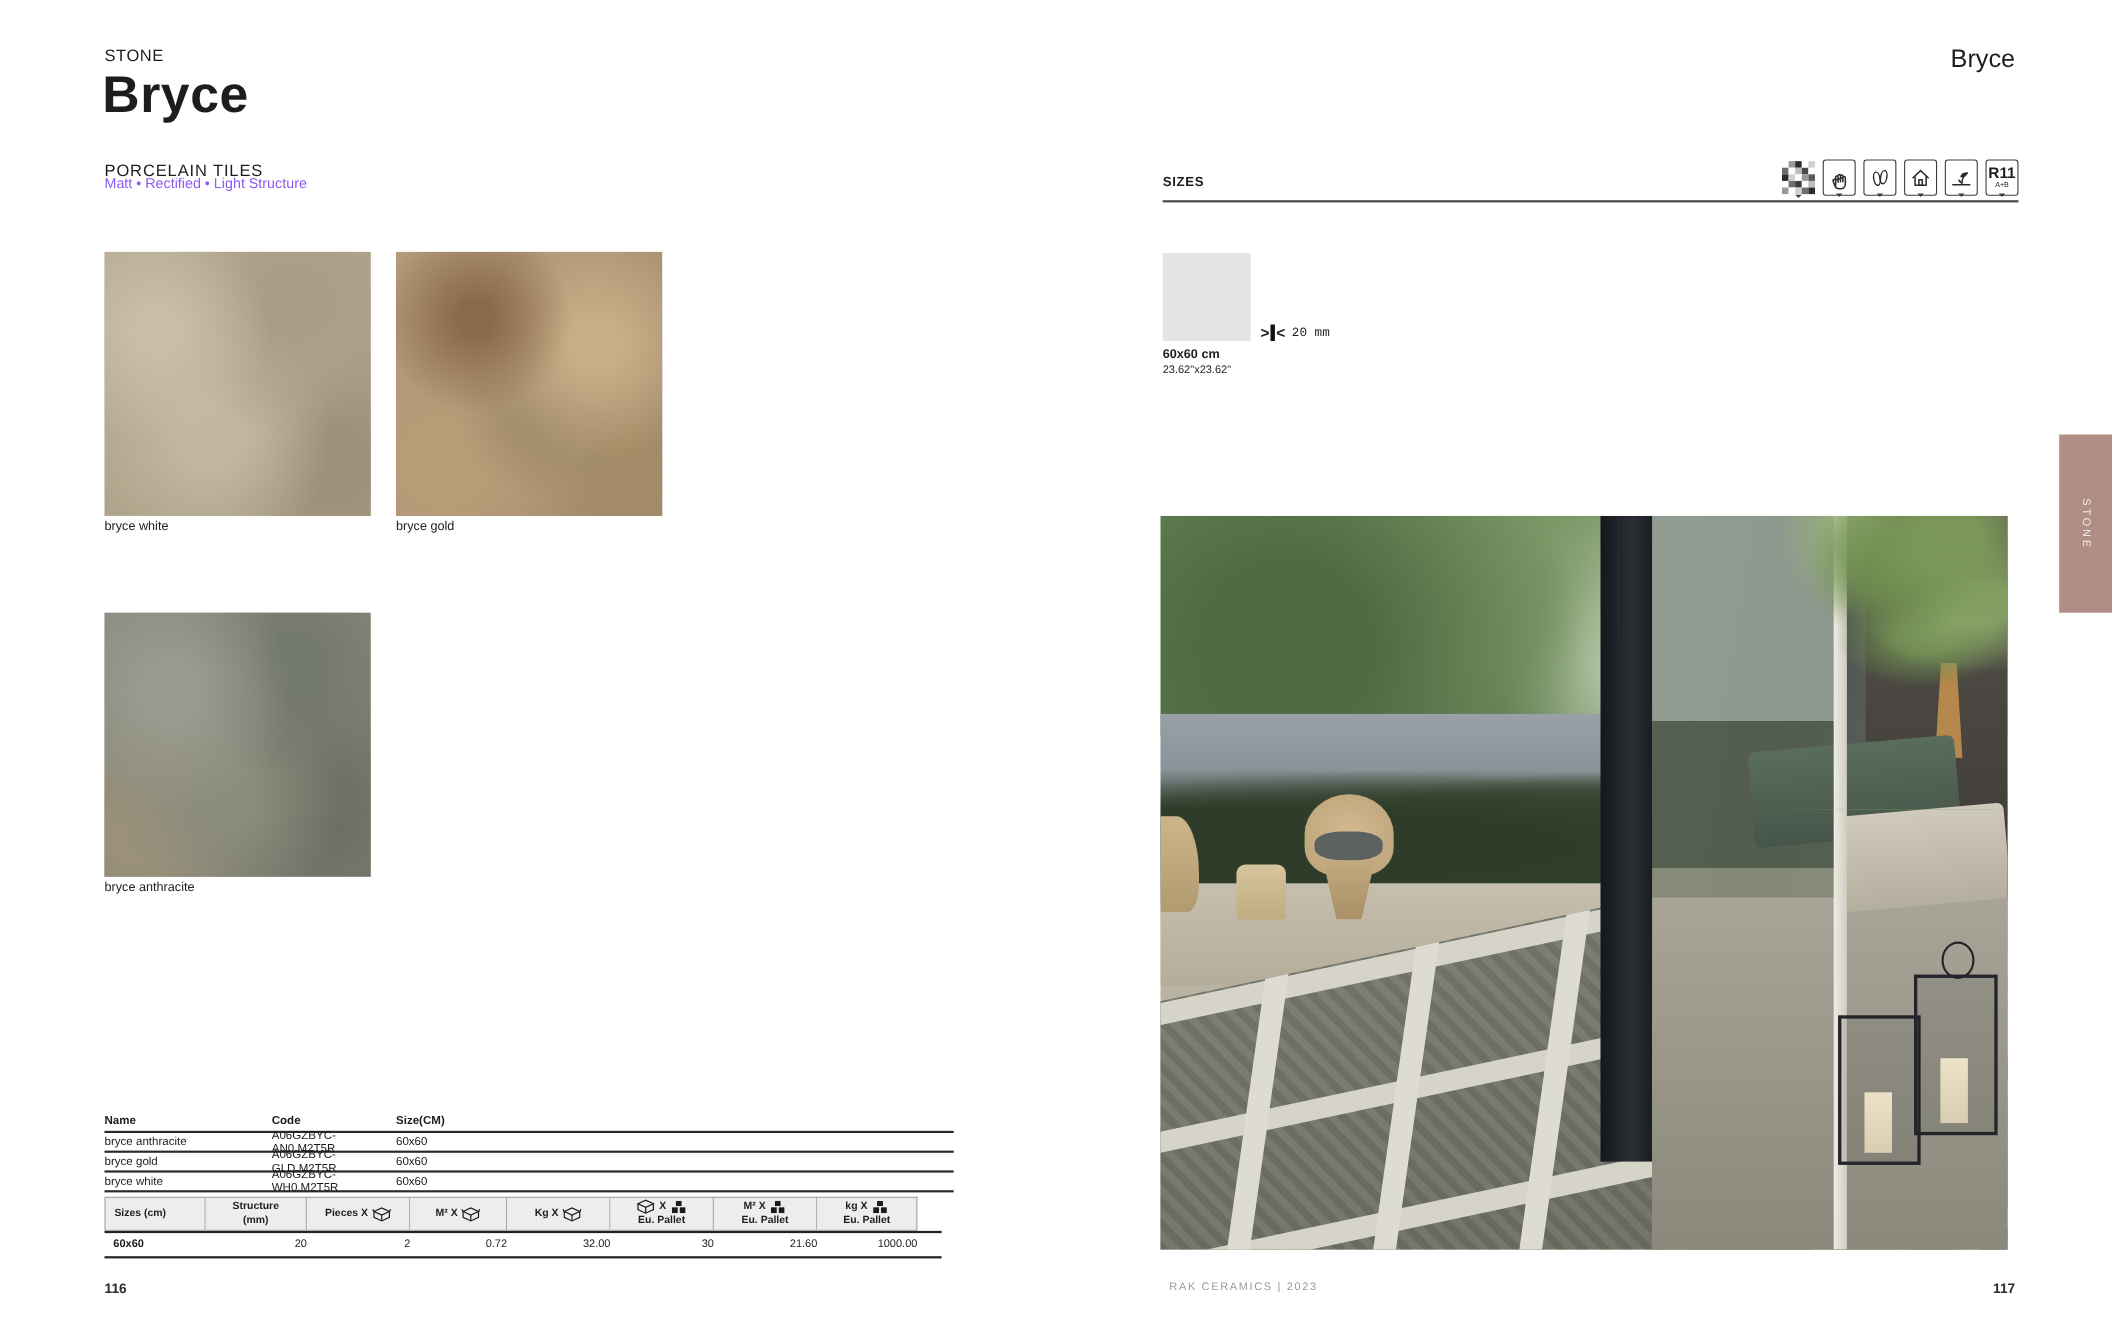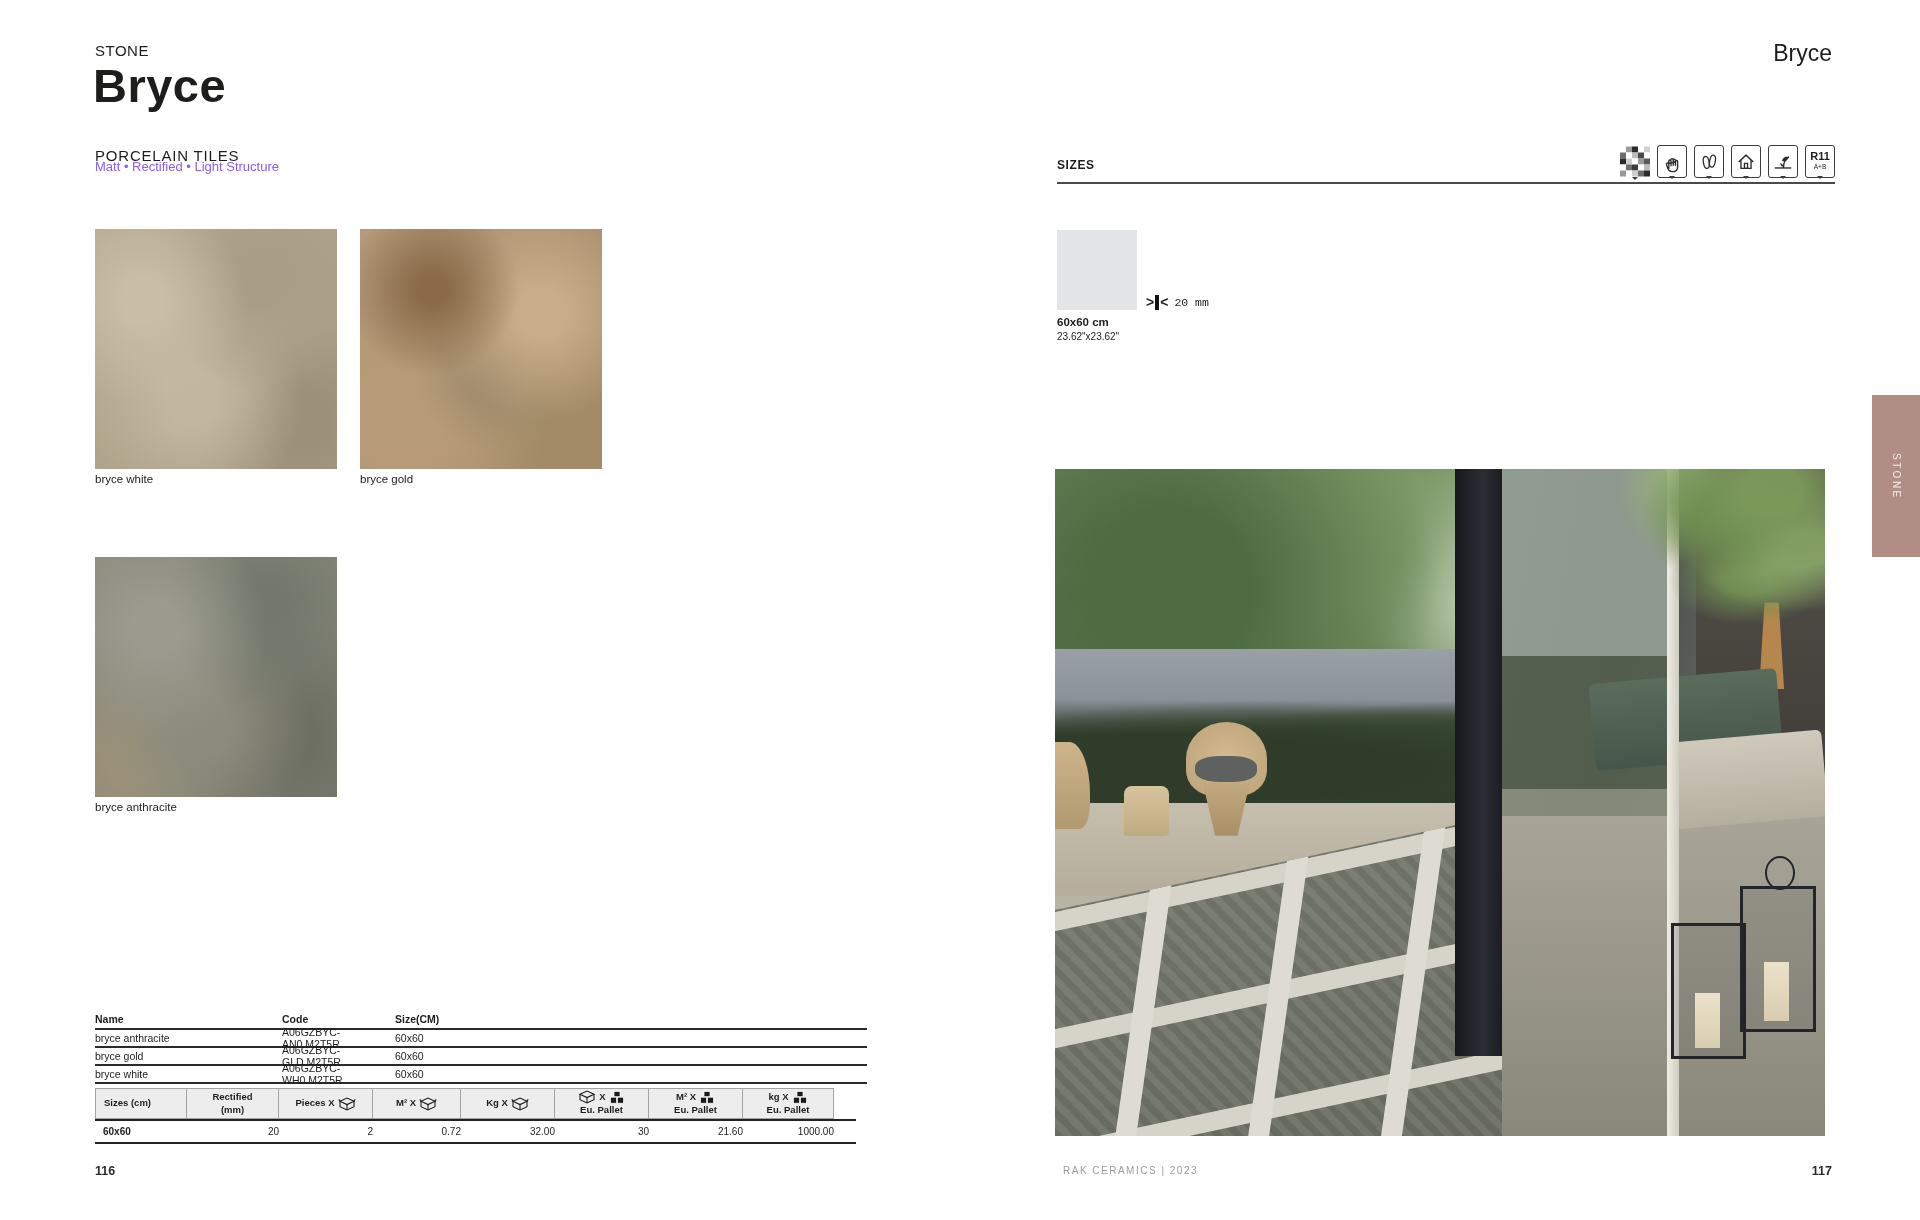--- a/index.html
+++ b/index.html
@@ -34,21 +34,21 @@
     radial-gradient(circle at 80% 75%, #6d6f63 0 10%, transparent 45%),
     radial-gradient(circle at 15% 85%, #9c9179 0 8%, transparent 38%),
     linear-gradient(135deg,#8b8c7e,#7b7d70);}
   .swlabel{position:absolute;font-size:11.5px;color:#222;}
   .l1{left:95px;top:473px}.l2{left:360px;top:473px}.l3{left:95px;top:801px}
 
   
   .t1{position:absolute;left:95px;top:1013px;width:772px;font-size:10.5px;}
   .t1 .hrow{display:flex;font-weight:bold;padding-bottom:3px;border-bottom:2px solid #2b2b2b;}
   .t1 .row{display:flex;height:16px;align-items:center;border-bottom:2px solid #2b2b2b;}
-  .t1 .c0{width:187px}.t1 .c1{width:113px}.t1 .c2{flex:1}
+  .t1 .c0{width:152px}.t1 .c1{width:113px}.t1 .c2{flex:1}
 
   
   .t2{position:absolute;left:95px;top:1088px;width:761px;}
   .t2 .hrow{display:flex;border-bottom:2px solid #222;}
   .t2 .hcell{box-sizing:border-box;background:#ededed;border:1px solid #a3a3a3;border-left:none;
     min-height:31px;display:flex;flex-direction:column;align-items:center;justify-content:center;
     font-size:9.5px;font-weight:bold;line-height:1.3;text-align:center;}
   .t2 .hcell:first-child{border-left:1px solid #a3a3a3;align-items:flex-start;padding-left:8px;}
   .w0{width:92px}.w1{width:92px}.w2{width:94px}.w3{width:88px}
   .w4{width:94px}.w5{width:94px}.w6{width:94px}.w7{width:91px}
@@ -63,21 +63,21 @@
   
   .r-title{position:absolute;right:88px;top:40px;font-size:23px;}
   .sizes{position:absolute;left:1057px;top:158px;font-size:12px;font-weight:bold;letter-spacing:.6px;}
   .rule{position:absolute;left:1057px;top:182px;width:778px;height:2px;background:#4a4a4a;}
   .cicons{position:absolute;top:145px;right:85px;display:flex;gap:7px;align-items:flex-start;}
   .cicon{box-sizing:border-box;width:30px;height:33px;border:1.6px solid #3c3c3c;border-radius:3px;
     background:#fff;display:flex;flex-direction:column;align-items:center;justify-content:center;position:relative;}
   .cicon::after{content:"";position:absolute;left:50%;bottom:-5px;transform:translateX(-50%);
     border:3px solid transparent;border-top-color:#3c3c3c;}
   .cicon.mosaic{border:none;border-radius:0;}
-  .r11a{font-size:11px;font-weight:bold;line-height:1;}
+  .r11a{font-size:14px;font-weight:bold;line-height:1;}
   .r11b{font-size:6.5px;line-height:1.4;}
 
   .sq{position:absolute;left:1057px;top:230px;width:80px;height:80px;background:#e4e5e6;}
   .sqcm{position:absolute;left:1057px;top:316px;font-size:11.5px;font-weight:bold;}
   .sqin{position:absolute;left:1057px;top:331px;font-size:10px;}
   .thick{position:absolute;left:1146px;top:294px;display:flex;align-items:center;font-size:14px;font-weight:bold;}
   .thick .bar{width:4px;height:15px;background:#111;margin:0 1px;}
   .thick .mm{font-size:11.5px;font-weight:normal;margin-left:6px;font-family:Liberation Mono, monospace;}
 
   
@@ -174,21 +174,21 @@
       <span class="c2">60x60</span>
     </div>
   </div>
 
   <div class="t2">
     <div class="hrow">
       <div class="hcell w0">
         <span>Sizes (cm)</span>
       </div>
       <div class="hcell w1">
-        <span>Rectified</span>
+        <span>Structure</span>
         <span>(mm)</span>
       </div>
       <div class="hcell w2">
         <div class="hline">
             <span>Pieces  X</span>
           <svg width="18" height="14" viewBox="0 0 16 13">
               <g fill="none" stroke="#1a1a1a" stroke-width="1">
                 <path d="M1.5 4 L8 1 L14.5 4 L8 7 Z"></path>
                 <path d="M1.5 4 V9 L8 12 L14.5 9 V4"></path>
                 <path d="M8 7 V12"></path>

